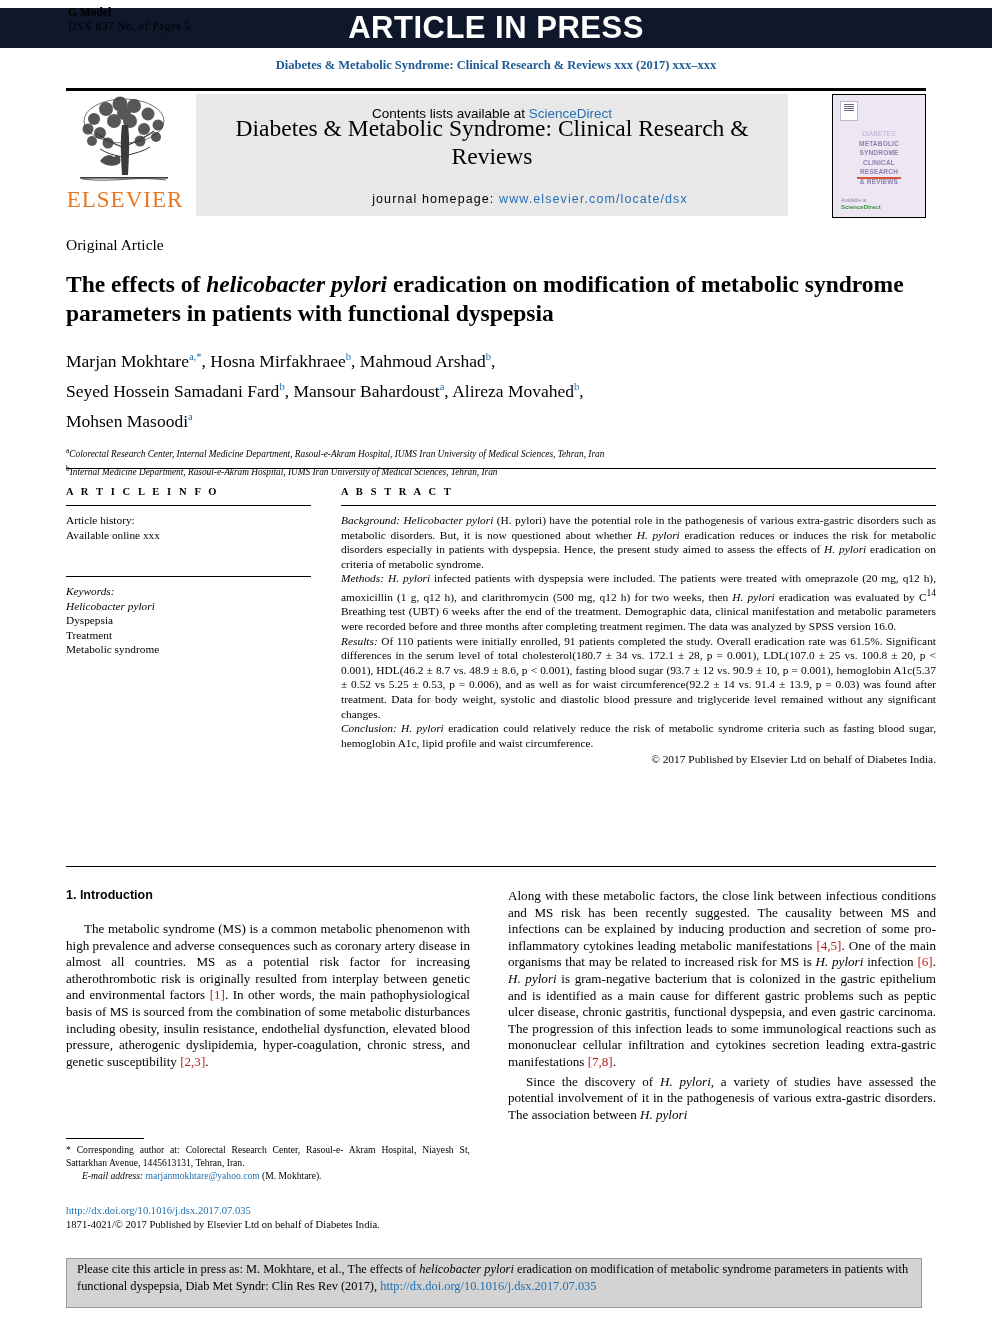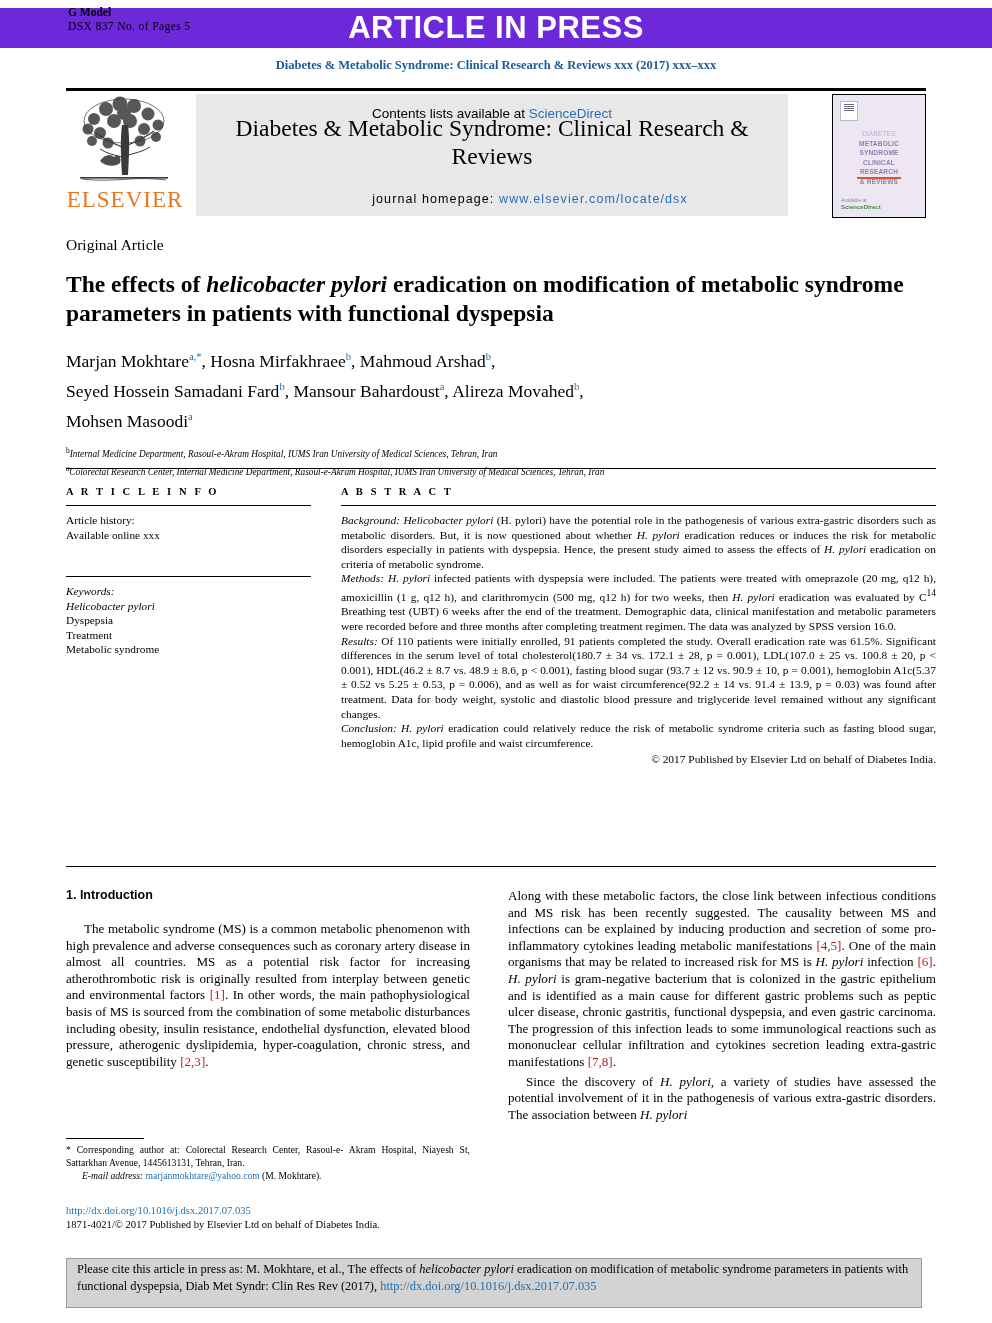--- a/index.html
+++ b/index.html
@@ -14,21 +14,21 @@
     font-family: "Liberation Serif", serif;
     color: #000;
     overflow: hidden;
   }
 
   
   .press-banner {
     position: absolute;
     left: 0; top: 8px;
     width: 992px; height: 40px;
-    background: #6d28d9;
+    background: #0f172a;
   }
   .press-banner .press-text {
     position: absolute;
     left: 0; top: 0;
     width: 992px;
     text-align: center;
     font-family: "Liberation Sans", sans-serif;
     font-weight: bold;
     font-size: 31px;
     letter-spacing: 0.5px;
@@ -429,22 +429,22 @@
     </div>
     <div>
       <span>Seyed Hossein Samadani Fard</span><sup>b</sup><span>, Mansour Bahardoust</span><sup>a</sup><span>, Alireza Movahed</span><sup>b</sup>,
     </div>
     <div>
       <span>Mohsen Masoodi</span><sup>a</sup>
     </div>
   </div>
 
   <div class="affils">
+    <div><sup>a</sup><span>Colorectal Research Center, Internal Medicine Department, Rasoul-e-Akram Hospital, IUMS Iran University of Medical Sciences, Tehran, Iran</span></div>
     <div><sup>b</sup><span>Internal Medicine Department, Rasoul-e-Akram Hospital, IUMS Iran University of Medical Sciences, Tehran, Iran</span></div>
-    <div><sup>a</sup><span>Colorectal Research Center, Internal Medicine Department, Rasoul-e-Akram Hospital, IUMS Iran University of Medical Sciences, Tehran, Iran</span></div>
   </div>
 </div>
 
 <div class="abs-rule-top"></div>
 
 <div class="info-col">
   <div class="col-head">A R T I C L E   I N F O</div>
   <div class="thin-rule"></div>
   <div class="info-body">
     <div>Article history:</div>

